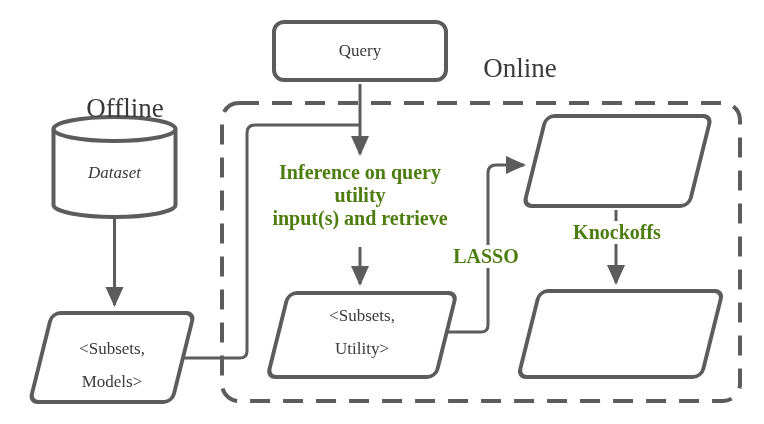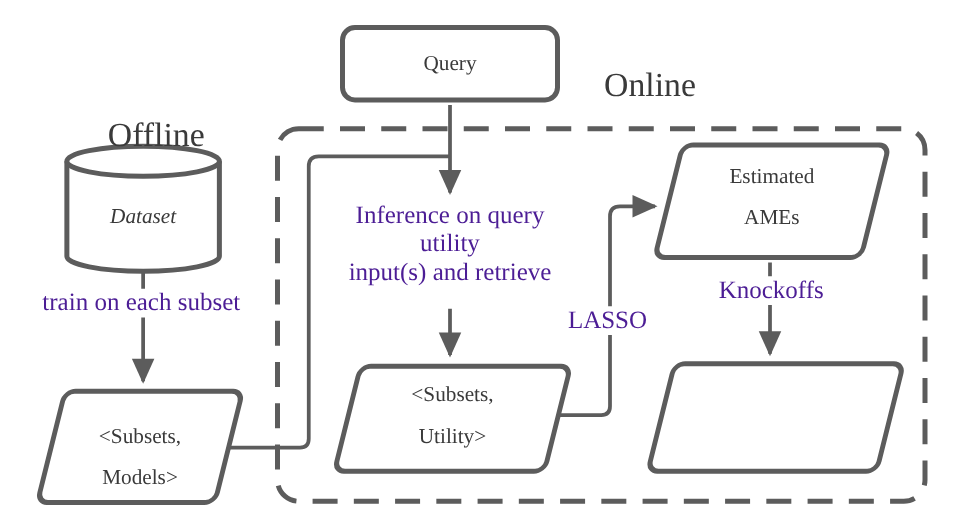--- a/index.html
+++ b/index.html
@@ -40,22 +40,22 @@
     font-size: 17px;
     line-height: 33px;
     white-space: nowrap;
   }
   .lbl .ln { display: block; }
   .phase { font-size: 27px; }
   .edge-lbl {
     position: absolute;
     z-index: 2;
     text-align: center;
-    font-weight: normal;
-    color: #4c1d95;
+    font-weight: bold;
+    color: #4d7c0f;
     font-size: 20px;
     line-height: 23px;
     background: #ffffff;
     white-space: nowrap;
   }
   .edge-lbl .ln { display: block; }
   #l-offline   { left: 55px;  top: 52px;  width: 140px; margin-top: 40px; }
   #l-online    { left: 450px; top: 52px;  width: 140px; }
   #l-query     { left: 272px; top: 34px;  width: 176px; }
   #l-dataset   { left: 54px;  top: 156px; width: 121px; font-style: italic; }
@@ -107,29 +107,24 @@
   <div class="lbl" id="l-query">Query</div>
   <div class="lbl" id="l-dataset">Dataset</div>
   <div class="lbl" id="l-models">
     <span class="ln">&lt;Subsets,</span>
     <span class="ln">Models&gt;</span>
   </div>
   <div class="lbl" id="l-utility">
     <span class="ln">&lt;Subsets,</span>
     <span class="ln">Utility&gt;</span>
   </div>
-  <div class="lbl" id="l-ames">
-    <span class="ln">Estimated</span>
-    <span class="ln">AMEs</span>
-  </div>
   <div class="lbl" id="l-training">
   </div>
 
   <div class="edge-lbl" id="l-sample">
-    <span class="ln">train on each subset</span>
   </div>
   <div class="edge-lbl" id="l-inference">
     <span class="ln">Inference on query</span>
     <span class="ln">utility</span>
     <span class="ln">input(s) and retrieve</span>
   </div>
   <div class="edge-lbl" id="l-lasso">LASSO</div>
   <div class="edge-lbl" id="l-knockoffs">Knockoffs</div>
 
 </div>

